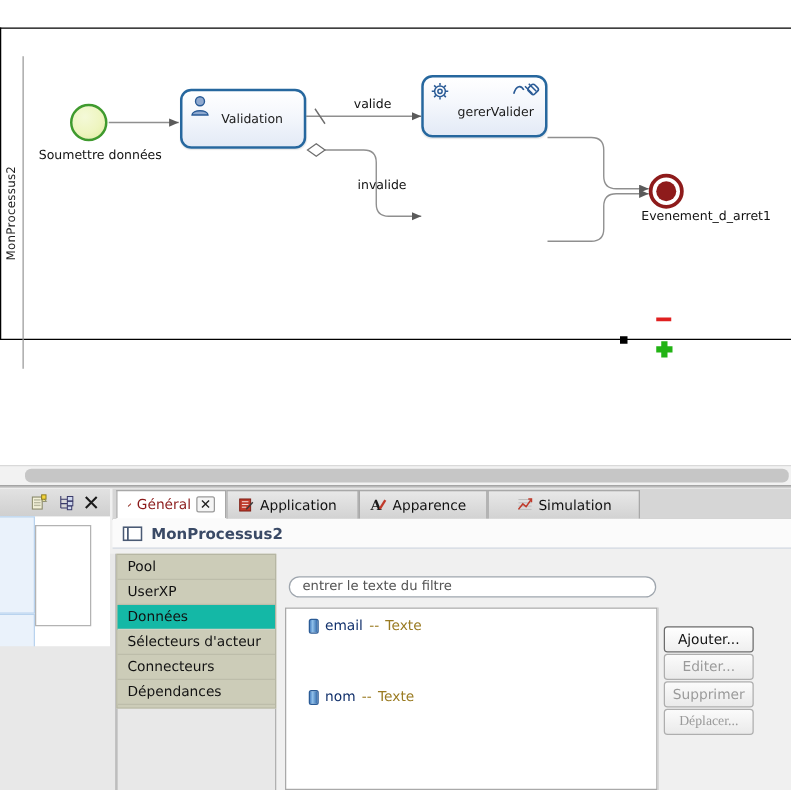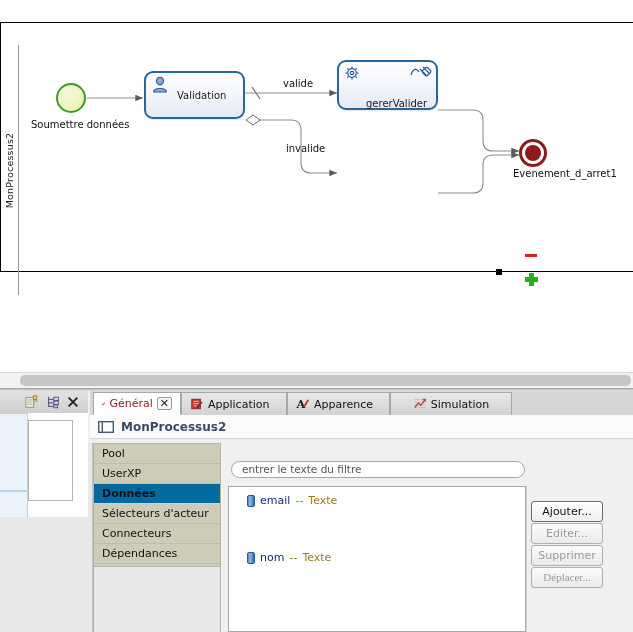--- a/index.html
+++ b/index.html
@@ -90,21 +90,21 @@
   
   #prop-header{position:absolute;left:90px;top:24px;width:543px;height:23px;
     background:#fbfbfb;border-bottom:1px solid #cfd6e0;display:flex;align-items:center;gap:7px;padding-left:8px;}
   #prop-header .ptitle{font-size:12px;font-weight:bold;color:#3a4a66;}
 
   
   #catlist{position:absolute;left:93px;top:52px;width:128px;height:124px;
     background:#ccccb8;border:1px solid #b6b6a3;box-sizing:border-box;}
   .cat{height:20px;line-height:20px;padding-left:8px;font-size:11px;color:#111;
     border-bottom:1px solid #bdbdaa;background:#ccccb8;box-sizing:border-box;}
-  .cat.sel{background:#0369a1;font-weight:bold;border-bottom:1px solid #d2d2c4;}
+  .cat.sel{background:#14b8a6;font-weight:normal;border-bottom:1px solid #d2d2c4;}
   #cat-under{position:absolute;left:93px;top:176px;width:128px;height:65px;background:#e8e8e8;
     border-left:1px solid #b0b0b0;border-right:1px solid #b0b0b0;box-sizing:border-box;}
   #cat-rail{position:absolute;left:88px;top:52px;width:4px;height:189px;background:#e8e8e8;
     border-right:1px solid #c2c2c2;}
   .filter-box{position:absolute;left:231px;top:461px;width:294px;height:17px;
     border:1px solid #9fa6ae;border-radius:9px;background:#fff;box-sizing:border-box;
     font-size:10.5px;color:#555;padding-left:10px;line-height:15px;}
   #datalist{position:absolute;left:228px;top:486px;width:298px;height:146px;
     background:#fff;border:1px solid #a9a9a9;box-sizing:border-box;}
   .dataitem{position:absolute;left:18px;height:15px;display:flex;align-items:center;gap:5px;font-size:11px;}
@@ -171,21 +171,21 @@
             <circle cx="8" cy="8" r="1.7"></circle>
           <path d="M8,1.4 L8,3.3 M8,12.7 L8,14.6 M1.4,8 L3.3,8 M12.7,8 L14.6,8
                    M3.3,3.3 L4.7,4.7 M11.3,11.3 L12.7,12.7 M12.7,3.3 L11.3,4.7 M4.7,11.3 L3.3,12.7"></path>
         </g>
       </svg>
       <svg style="position:absolute;right:4px;top:4px;" width="22" height="14" viewBox="0 0 22 14">
         <path d="M1,9 C3,2 7,2 9,6" stroke="#2a5b96" stroke-width="1.3" fill="none"></path>
         <path d="M10,3 L16,9 M13,1 L19,7" stroke="#2a5b96" stroke-width="1.2" fill="none"></path>
         <rect x="13" y="2" width="7" height="7" rx="2" fill="none" stroke="#2a5b96" stroke-width="1.3" transform="rotate(45 16.5 5.5)"></rect>
       </svg>
-      <div class="tname" style="left:27px;top:36px;">gererValider</div>
+      <div class="tname" style="left:27px;top:23px;">gererValider</div>
     </div>
 
 
     <div class="end-event" style="left:518px;top:116px;"></div>
     <div class="ev-label" style="left:512px;top:145px;">Evenement_d_arret1</div>
 
     <div class="flow-label" style="left:282px;top:55px;">valide</div>
     <div class="flow-label" style="left:285px;top:120px;">invalide</div>
   </div>
 

